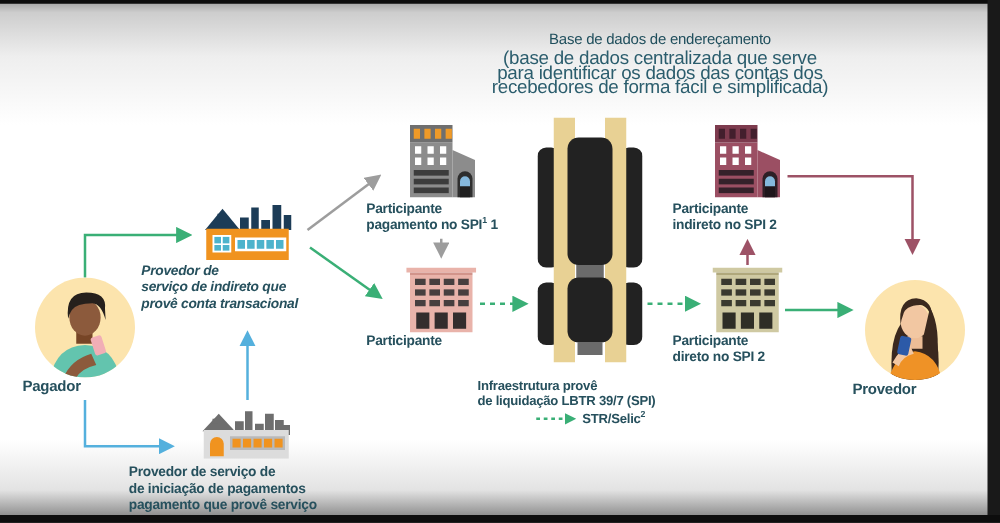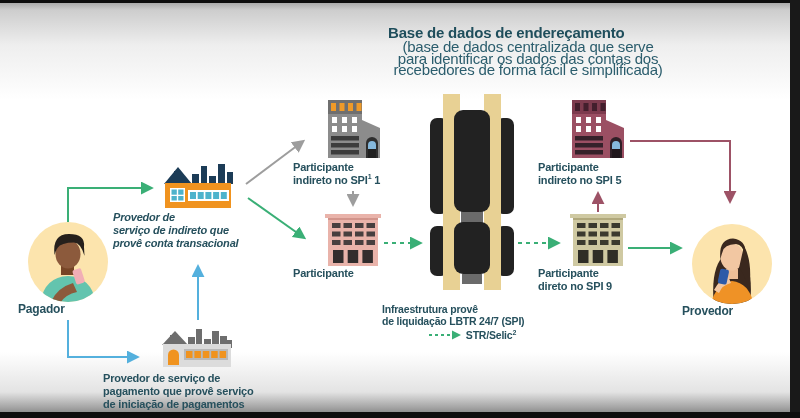--- a/index.html
+++ b/index.html
@@ -7,21 +7,21 @@
     position:relative; width:800px; height:418px; overflow:hidden;
     font-family:"Liberation Sans", sans-serif;
     background:linear-gradient(180deg,#9b9b9b 0px,#cdcdcd 10px,#eeeeee 45px,#ffffff 100px,#ffffff 352px,#e3e3e3 392px,#a2a2a2 408px,#8f8f8f 412px);
   }
   .bar-top{position:absolute;left:0;top:0;width:100%;height:3px;background:#0d0d0d;}
   .bar-bottom{position:absolute;left:0;bottom:0;width:100%;height:6px;background:#0d0d0d;}
   .edge-right{position:absolute;right:0;top:0;width:10px;height:100%;background:#191919;}
   .abs{position:absolute;}
   .label{position:absolute;text-align:left;font-weight:bold;color:#26505d;font-size:11px;line-height:13px;letter-spacing:-0.2px;}
   .label sup{font-size:7px;line-height:0;}
-  .title{position:absolute;left:388px;top:24px;width:280px;font-weight:bold;font-size:15px;color:#1f4e5c;letter-spacing:-0.2px;}
+  .title{position:absolute;left:388px;top:24px;width:280px;text-align:center;font-weight:normal;font-size:12px;color:#1f4e5c;letter-spacing:-0.2px;}
   .subtitle{position:absolute;left:368px;top:41px;width:320px;text-align:center;font-size:15px;line-height:11.6px;color:#2b5d6d;letter-spacing:-0.2px;}
   .legend-row{display:flex;align-items:center;justify-content:center;gap:4px;margin-top:2px;}
   svg{display:block;}
   .arrows{position:absolute;left:0;top:0;pointer-events:none;}
 </style>
 </head>
 <body>
 
 <div class="stage">
 
@@ -125,22 +125,22 @@
     <path d="M8,40 v-10 a5.5,5.5 0 0 1 11,0 v10 z" fill="#f0931f"></path>
     <rect x="24" y="24" width="44" height="11" fill="#b9b9b9"></rect>
     <rect x="26" y="26" width="6.5" height="7" fill="#f0931f"></rect>
     <rect x="34.4" y="26" width="6.5" height="7" fill="#f0931f"></rect>
     <rect x="42.8" y="26" width="6.5" height="7" fill="#f0931f"></rect>
     <rect x="51.2" y="26" width="6.5" height="7" fill="#f0931f"></rect>
     <rect x="59.6" y="26" width="6.5" height="7" fill="#f0931f"></rect>
   </svg>
   <div class="label" style="left:103px;top:372px;width:190px;">
     <div>Provedor de serviço de</div>
+    <div>de iniciação de pagamentos</div>
     <div>pagamento que provê serviço</div>
-    <div>de iniciação de pagamentos</div>
   </div>
 
   <svg class="abs" style="left:322px;top:100px;" width="62" height="58" viewBox="0 0 62 58">
     <rect x="6" y="14" width="34" height="44" fill="#8c8c8c"></rect>
     <rect x="6" y="0" width="34" height="14" fill="#6f6f6f"></rect>
     <rect x="9" y="3" width="5" height="8" fill="#ef9a28"></rect>
     <rect x="17.5" y="3" width="5" height="8" fill="#ef9a28"></rect>
     <rect x="26" y="3" width="5" height="8" fill="#ef9a28"></rect>
     <rect x="34.5" y="3" width="5" height="8" fill="#ef9a28"></rect>
     <rect x="10" y="17" width="5" height="6" fill="#ffffff"></rect>
@@ -152,21 +152,21 @@
     <rect x="9" y="36" width="28" height="4.5" fill="#3c3c3c"></rect>
     <rect x="9" y="43" width="28" height="4.5" fill="#3c3c3c"></rect>
     <rect x="9" y="50" width="28" height="4.5" fill="#3c3c3c"></rect>
     <polygon points="40,20 58,28 58,58 40,58" fill="#8c8c8c"></polygon>
     <path d="M44,58 v-15 a6,6 0 0 1 12,0 v15 z" fill="#2e2e2e"></path>
     <path d="M46,58 v-13 a4,4 0 0 1 8,0 v13 z" fill="#1f1f1f"></path>
     <path d="M46,49 v-4 a4,4 0 0 1 8,0 v4 z" fill="#85b8dc"></path>
   </svg>
   <div class="label" style="left:293px;top:161px;width:120px;">
     <div>Participante</div>
-    <div><span>indireto no SPI</span><sup>1</sup><span> 1</span></div>
+    <div><span>pagamento no SPI</span><sup>1</sup><span> 1</span></div>
   </div>
 
   <svg class="abs" style="left:325px;top:214px;" width="56" height="52" viewBox="0 0 56 52">
     <rect x="0" y="0" width="56" height="4" fill="#e9b3aa"></rect>
     <rect x="3" y="4" width="50" height="2" fill="#d2948b"></rect>
     <rect x="3" y="6" width="50" height="46" fill="#e9b3aa"></rect>
     <g fill="#473f3f">
       <rect x="7" y="9" width="8.5" height="5"></rect>
         <rect x="18.5" y="9" width="8.5" height="5"></rect>
         <rect x="30" y="9" width="8.5" height="5"></rect>
@@ -197,21 +197,21 @@
     <rect x="66" y="132" width="18" height="50" rx="7" fill="#222222"></rect>
     <rect x="13" y="0" width="17" height="196" fill="#e8d194"></rect>
     <rect x="54" y="0" width="17" height="196" fill="#e8d194"></rect>
     <rect x="31" y="112" width="22" height="18" fill="#6b6b6b"></rect>
     <rect x="32" y="180" width="20" height="10" fill="#6b6b6b"></rect>
     <rect x="24" y="16" width="36" height="102" rx="9" fill="#222222"></rect>
     <rect x="24" y="128" width="36" height="52" rx="9" fill="#222222"></rect>
   </svg>
   <div class="label" style="left:382px;top:303px;width:180px;font-size:10.5px;line-height:12px;">
     <div>Infraestrutura provê</div>
-    <div>de liquidação LBTR 24/7 (SPI)</div>
+    <div>de liquidação LBTR 39/7 (SPI)</div>
     <div class="legend-row">
       <svg width="34" height="10" viewBox="0 0 34 10">
         <line x1="1" y1="5" x2="23" y2="5" stroke="#3aaf76" stroke-width="2" stroke-dasharray="3 3"></line>
         <polygon points="24,0.5 33,5 24,9.5" fill="#3aaf76"></polygon>
       </svg>
       <span><span>STR/Selic</span><sup>2</sup></span>
     </div>
   </div>
 
   <svg class="abs" style="left:566px;top:100px;" width="62" height="58" viewBox="0 0 62 58">
@@ -230,21 +230,21 @@
     <rect x="9" y="36" width="28" height="4.5" fill="#35212a"></rect>
     <rect x="9" y="43" width="28" height="4.5" fill="#35212a"></rect>
     <rect x="9" y="50" width="28" height="4.5" fill="#35212a"></rect>
     <polygon points="40,20 58,28 58,58 40,58" fill="#9b4f63"></polygon>
     <path d="M44,58 v-15 a6,6 0 0 1 12,0 v15 z" fill="#2e1f26"></path>
     <path d="M46,58 v-13 a4,4 0 0 1 8,0 v13 z" fill="#1f161b"></path>
     <path d="M46,49 v-4 a4,4 0 0 1 8,0 v4 z" fill="#85b8dc"></path>
   </svg>
   <div class="label" style="left:538px;top:161px;width:120px;">
     <div>Participante</div>
-    <div>indireto no SPI 5</div>
+    <div>indireto no SPI 2</div>
   </div>
 
   <svg class="abs" style="left:570px;top:214px;" width="56" height="52" viewBox="0 0 56 52">
     <rect x="0" y="0" width="56" height="4" fill="#cfc9a2"></rect>
     <rect x="3" y="4" width="50" height="2" fill="#b0a87c"></rect>
     <rect x="3" y="6" width="50" height="46" fill="#cfc9a2"></rect>
     <g fill="#3a392f">
       <rect x="7" y="9" width="8.5" height="5"></rect>
         <rect x="18.5" y="9" width="8.5" height="5"></rect>
         <rect x="30" y="9" width="8.5" height="5"></rect>
@@ -259,21 +259,21 @@
         <rect x="41.5" y="26" width="8.5" height="5"></rect>
     </g>
     <g fill="#2f2e26">
       <rect x="8" y="36" width="10.5" height="13"></rect>
         <rect x="22.7" y="36" width="10.5" height="13"></rect>
         <rect x="37.4" y="36" width="10.5" height="13"></rect>
     </g>
   </svg>
   <div class="label" style="left:538px;top:267px;width:120px;">
     <div>Participante</div>
-    <div>direto no SPI 9</div>
+    <div>direto no SPI 2</div>
   </div>
 
   <svg class="abs" style="left:692px;top:224px;" width="80" height="80" viewBox="0 0 80 80">
     <defs>
         <clipPath id="clipReceiver">
           <circle cx="40" cy="40" r="40"></circle>
         </clipPath>
       </defs>
     <circle cx="40" cy="40" r="40" fill="#fce4ad"></circle>
     <g clip-path="url(#clipReceiver)">

